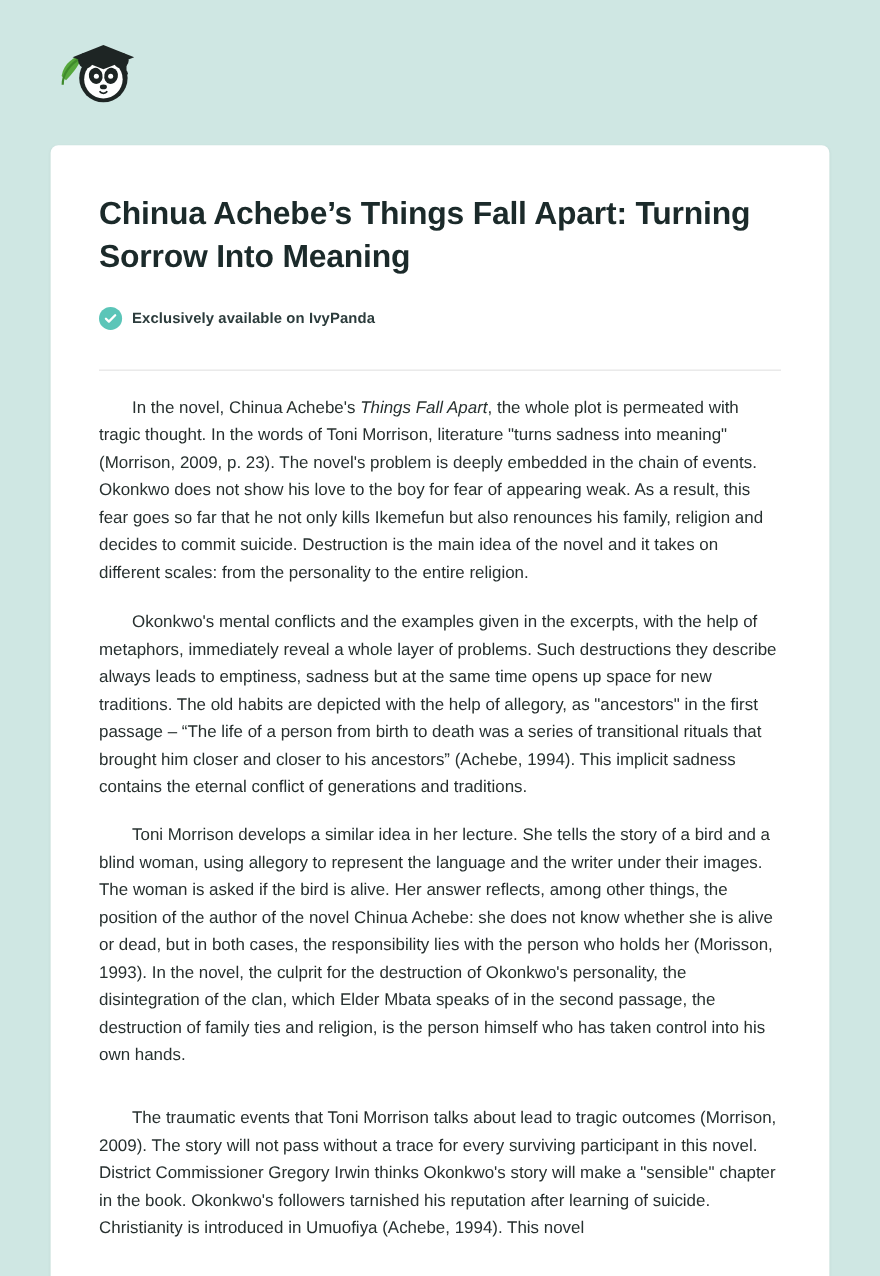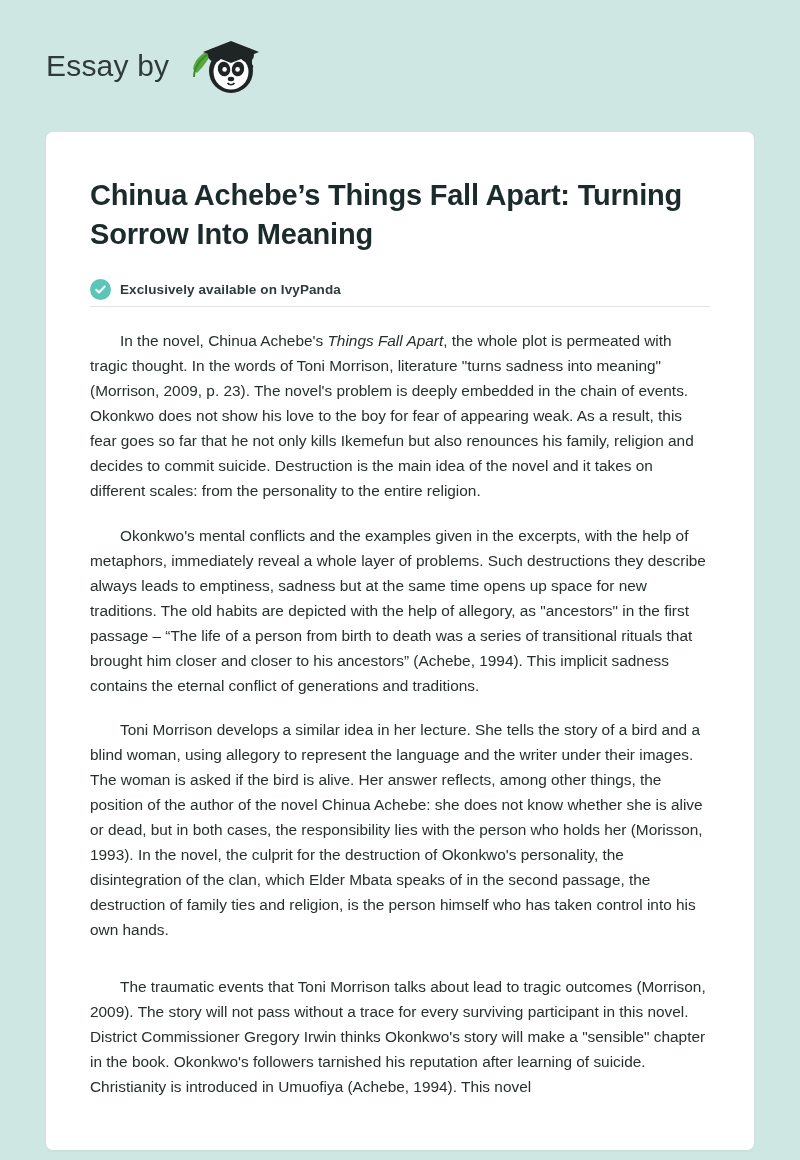--- a/index.html
+++ b/index.html
@@ -77,21 +77,21 @@
     color: #1b2a2a;
     margin: 0 0 26px 0;
     font-weight: bold;
     letter-spacing: -0.2px;
     max-width: 600px;
   }
   .badge-row {
     display: flex;
     align-items: center;
     gap: 9px;
-    margin-bottom: 6px;
+    margin-bottom: 36px;
   }
   .check-circle {
     width: 21px;
     height: 21px;
     border-radius: 50%;
     background: #5bc5b8;
     display: inline-flex;
     align-items: center;
     justify-content: center;
     flex: 0 0 auto;
@@ -119,21 +119,20 @@
   .body-text p:last-child { margin-bottom: 0; margin-top: 32px; }
   .body-text em { font-style: italic; }
 </style>
 </head>
 <body>
 
 <div class="page">
 
   <div class="header">
     <div class="header-inner">
-      <span class="essay-by">Essay by</span>
       <a class="brand" href="#">
         <span class="panda-logo">
           <svg width="86" height="70" viewBox="0 0 86 70" xmlns="http://www.w3.org/2000/svg">
 
             <path d="M10 38 C12 26 22 20 30 19 C26 27 22 34 14 42 Z" fill="#56a83c"></path>
             <path d="M11 46 C11 36 18 27 27 22" stroke="#3f8a2c" stroke-width="2" fill="none"></path>
 
             <circle cx="48" cy="40" r="22" fill="#1e2524"></circle>
             <circle cx="48" cy="41" r="17.5" fill="#ffffff"></circle>
 

